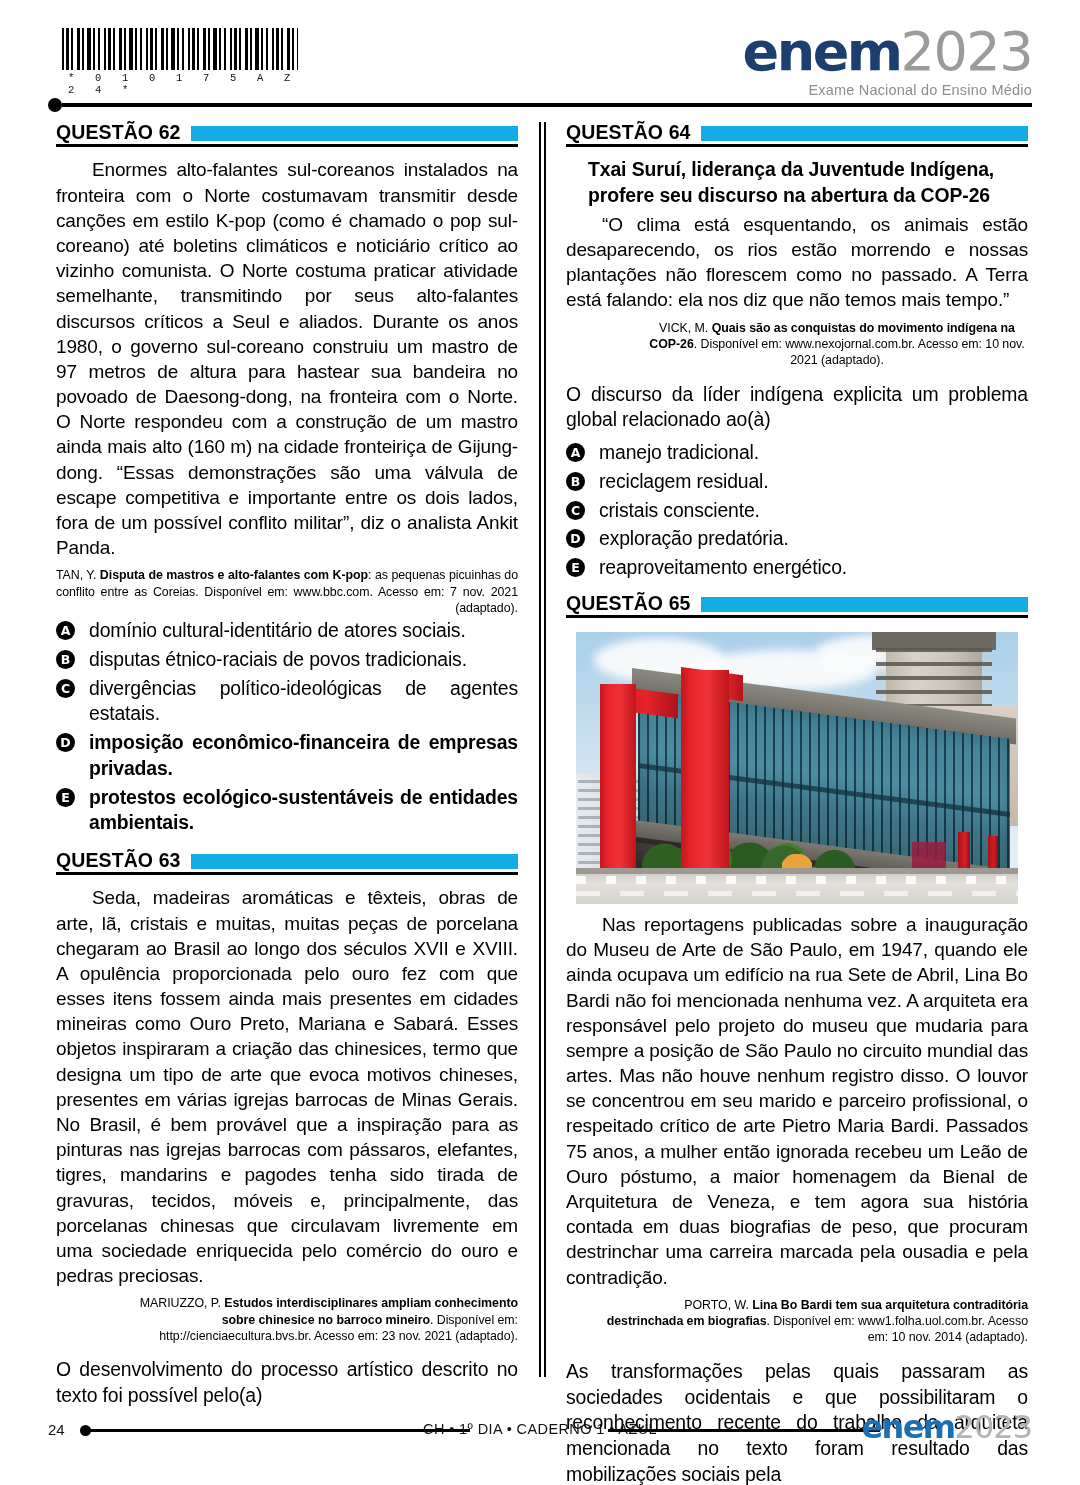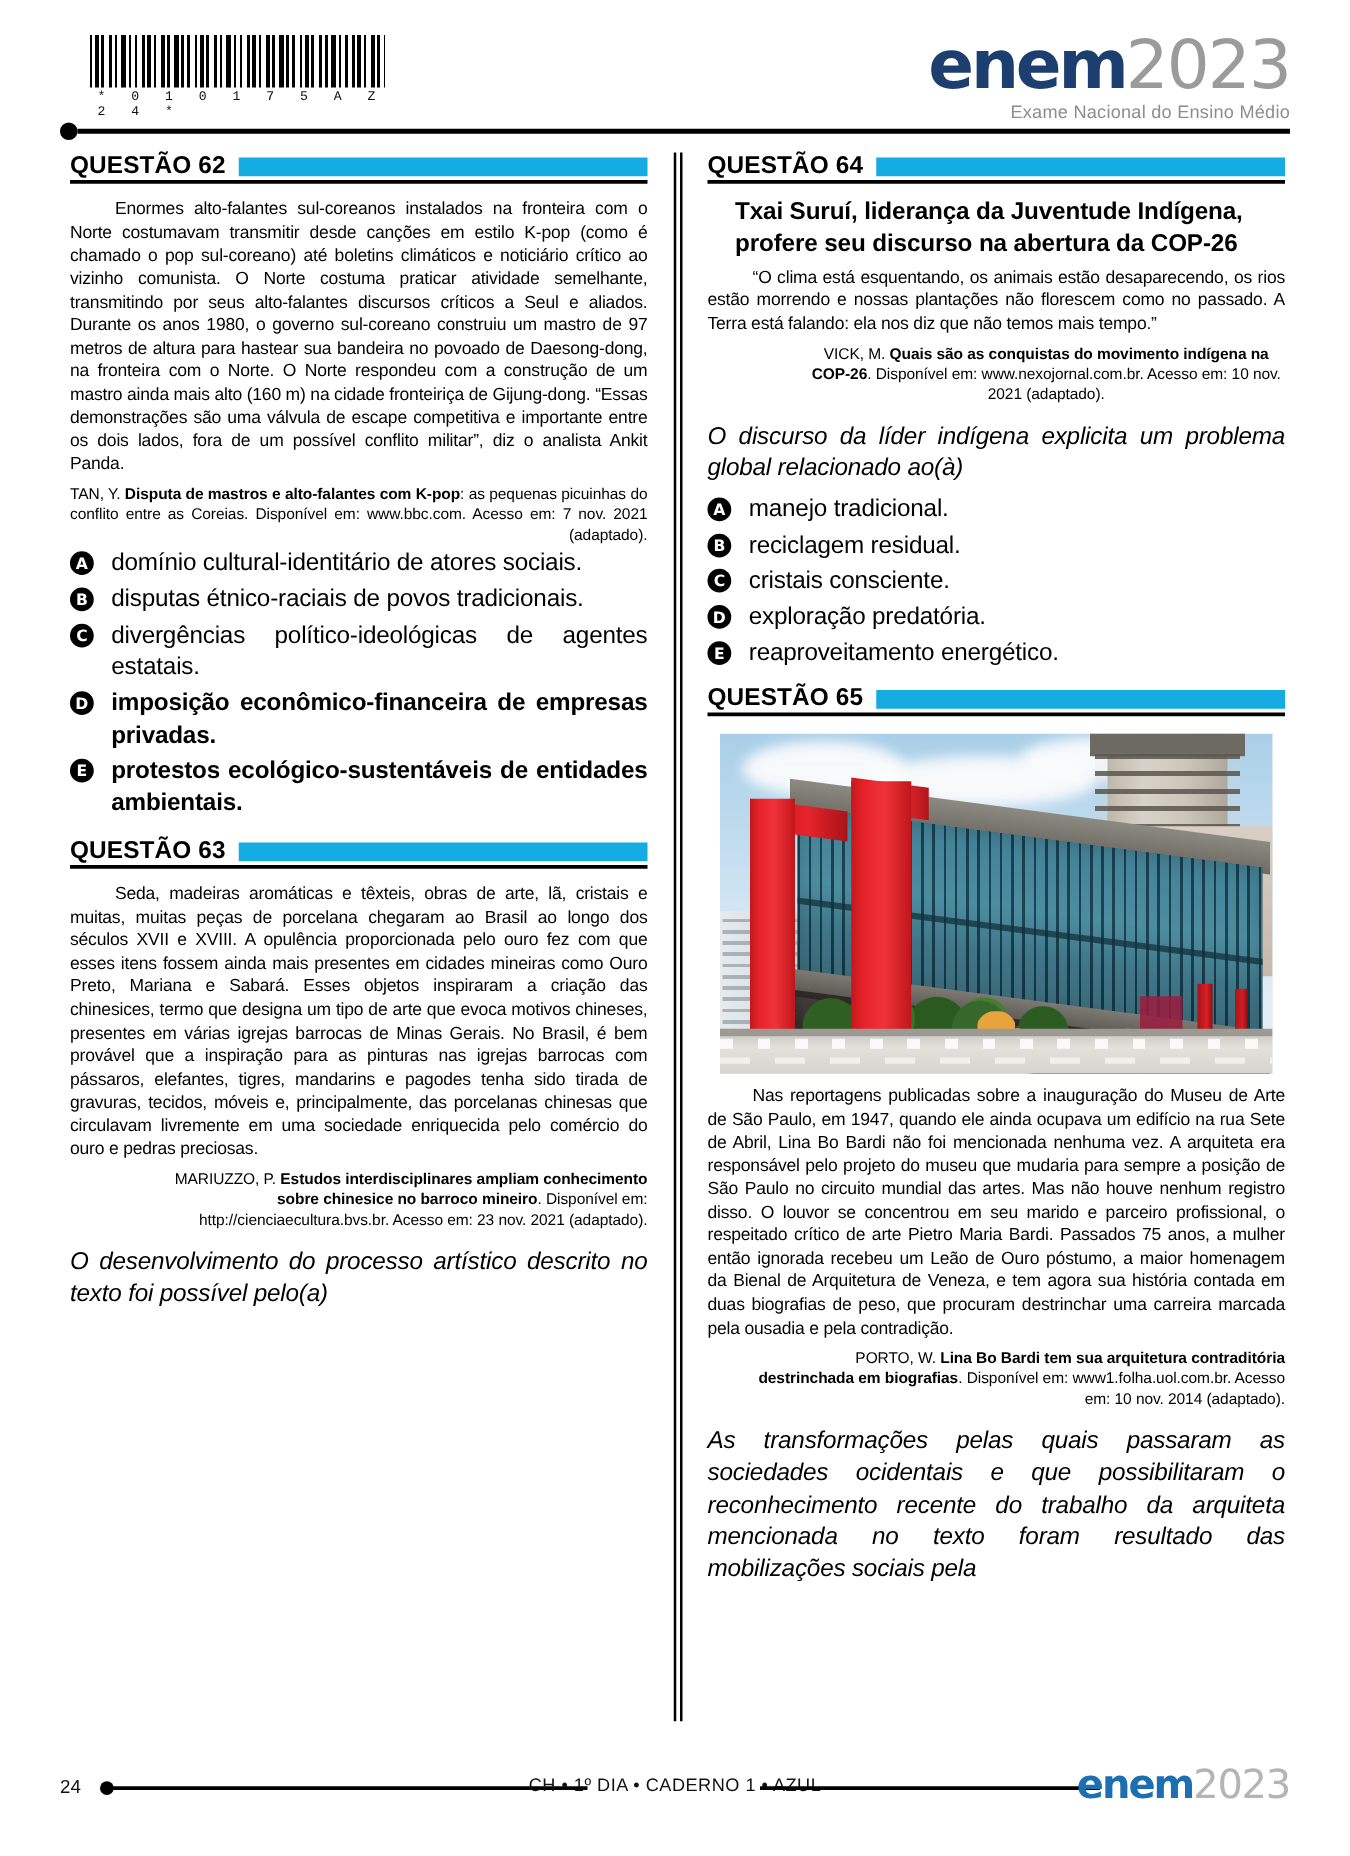--- a/index.html
+++ b/index.html
@@ -24,21 +24,21 @@
   
   .header {
     position: absolute;
     top: 26px;
     left: 48px;
     right: 48px;
     height: 80px;
   }
   .barcode-wrap {
     position: absolute;
-    left: 24px;
+    left: 14px;
     top: 2px;
     width: 240px;
   }
   .barcode-bars {
     height: 42px;
     width: 236px;
     background:
       repeating-linear-gradient(90deg,
         #000 0px, #000 2px, #fff 2px, #fff 4px,
         #000 4px, #000 7px, #fff 7px, #fff 9px,
@@ -154,36 +154,35 @@
   }
   .q-head .q-bar {
     flex: 1 1 auto;
     height: 15px;
     background: #14ace3;
     margin-bottom: 1px;
   }
 
   
   p.body {
-    font-size: 14px;
+    font-size: 19px;
     line-height: 1.325;
     text-align: justify;
     margin: 0 0 0 0;
     text-indent: 36px;
     letter-spacing: -0.15px;
   }
 
   p.stem {
     font-size: 19.4px;
     line-height: 1.325;
     text-align: justify;
     margin: 13px 0 7px 0;
     text-indent: 0;
     letter-spacing: -0.15px;
-    font-style: italic;
   }
 
   .quote-title {
     font-size: 19.4px;
     font-weight: 700;
     line-height: 1.3;
     margin: 2px 0 4px 0;
     padding-left: 22px;
     letter-spacing: -0.1px;
   }

